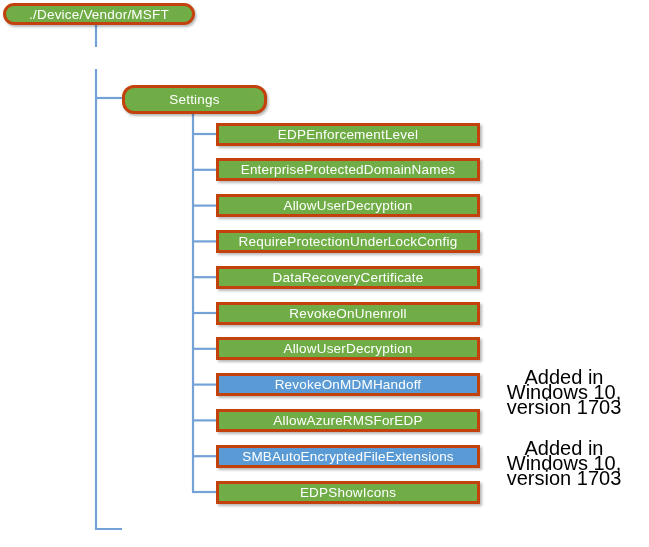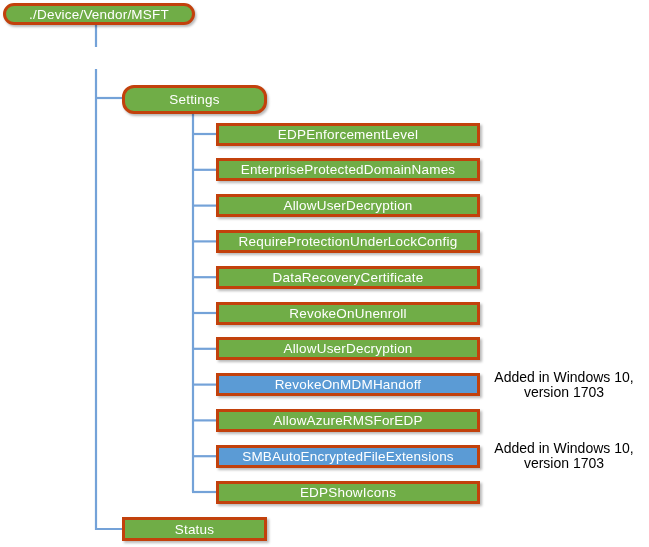--- a/index.html
+++ b/index.html
@@ -36,21 +36,21 @@
     white-space:nowrap;
   }
   .node.blue{background:var(--blue);}
   .pill{border-radius:12px;}
   .child{left:216px;width:264px;height:23px;}
   .annotation{
     position:absolute;
     z-index:2;
     left:484px;width:160px;
     text-align:center;
-    font-size:14px;
+    font-size:20px;
     line-height:15px;
     color:var(--ann);
   }
 </style>
 </head>
 <body>
 
 <div class="canvas">
 
   <svg id="connectors" width="649" height="547">
@@ -71,21 +71,20 @@
         <line x1="192" y1="456.2" x2="216" y2="456.2"></line>
         <line x1="192" y1="492" x2="216" y2="492"></line>
       </g>
   </svg>
 
   <div class="node pill" style="left:3px;top:3px;width:192px;height:22px">./Device/Vendor/MSFT</div>
 
 
   <div class="node pill" style="left:122px;top:85px;width:145px;height:29px">Settings</div>
 
-  <div class="node" style="left:122px;top:517px;width:145px;height:24px">Status</div>
 
   <div id="children">
       <div class="node child" style="top: 122.5px;">
     <span class="lbl">EDPEnforcementLevel</span>
   </div>
       <div class="node child" style="top: 158.3px;">
     <span class="lbl">EnterpriseProtectedDomainNames</span>
   </div>
       <div class="node child" style="top: 194.1px; align-items: center;">
     <span class="lbl">AllowUserDecryption</span>

